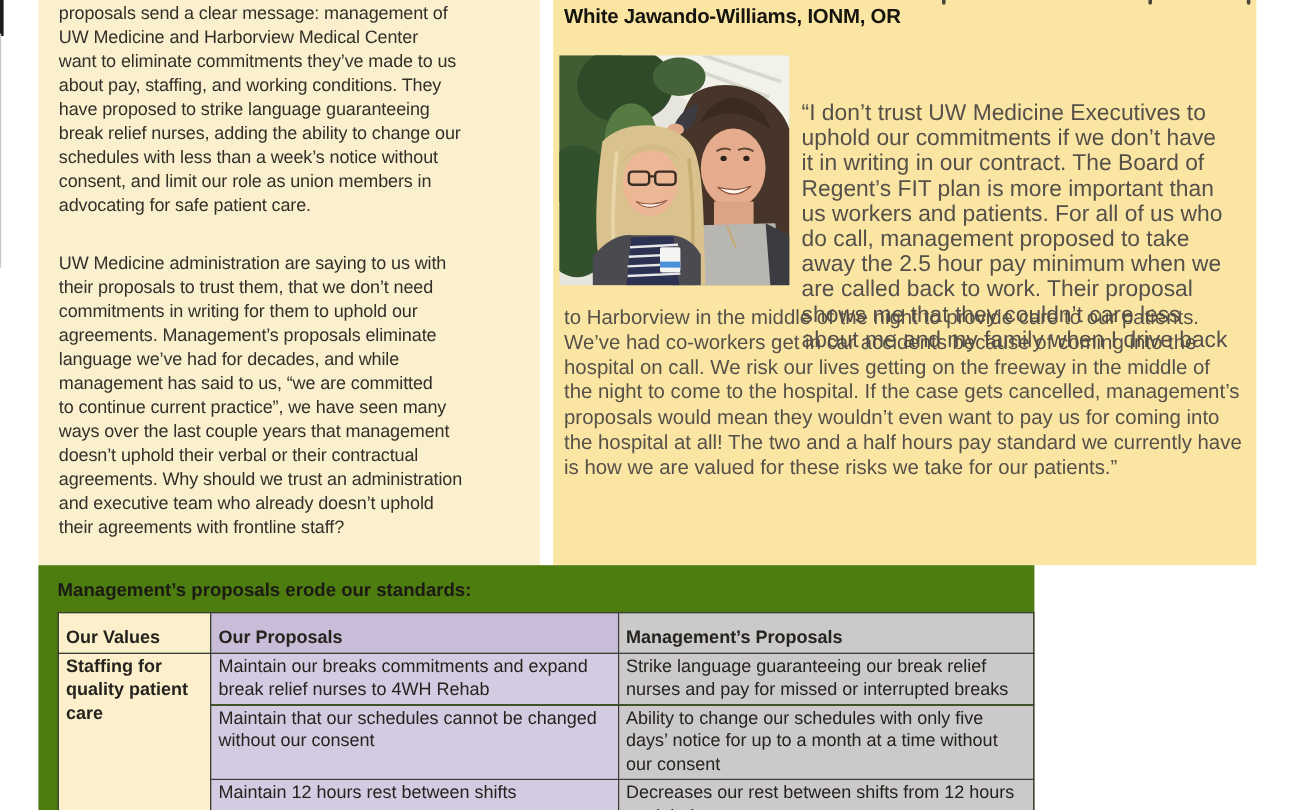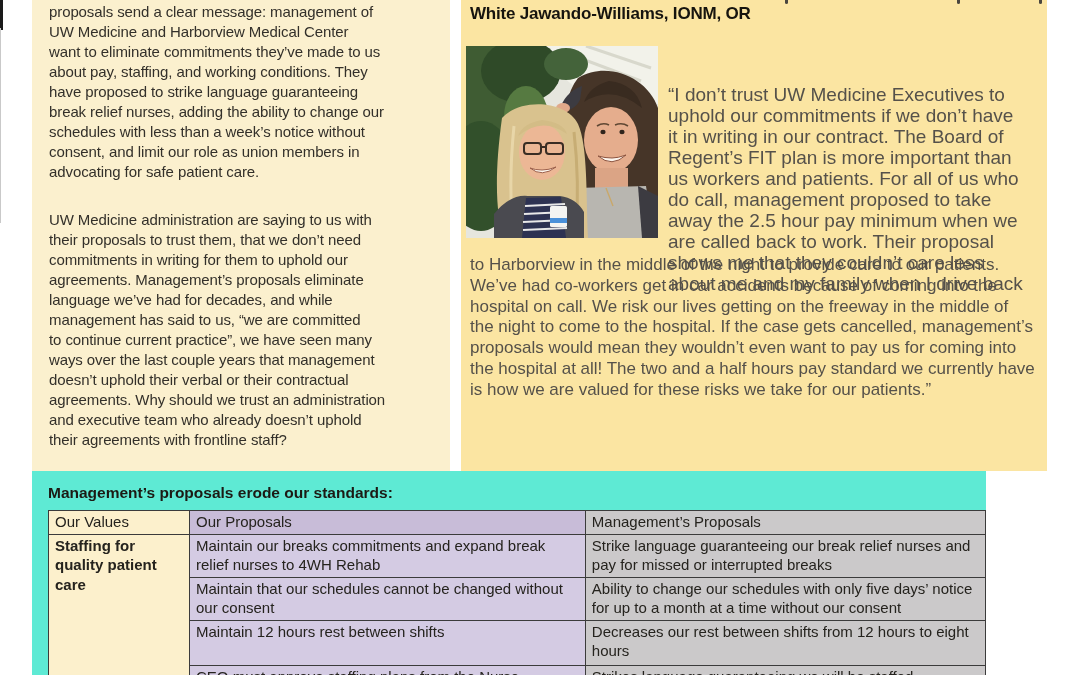--- a/index.html
+++ b/index.html
@@ -23,31 +23,31 @@
   .name-top { position:absolute; left:9px; top:4px; font-weight:bold; font-size:17px; color:#16140f; letter-spacing:-0.2px; }
   .photo { position:absolute; left:5px; top:46px; width:192px; height:192px; overflow:hidden; }
   .quote-col { position:absolute; left:207px; top:45px; width:374px; font-size:19px; line-height:21px;
     color:#55514a; white-space:pre-line;margin-top:39px; }
   .quote-full { position:absolute; left:9px; top:255px; width:575px; font-size:17px; line-height:20.8px;
     color:#55514a; white-space:pre-line; }
   .attrib { position:absolute; left:9px; top:403px; width:575px; font-weight:bold; font-size:15.5px;
     line-height:21.5px; color:#16140f; white-space:pre-line; }
 
   
-  .bottom-panel { position:absolute; left:32px; top:471px; width:954px; height:204px; background:#5eead4; }
+  .bottom-panel { position:absolute; left:32px; top:471px; width:830px; height:204px; background:#4d7c0f; }
   .section-title { position:absolute; left:16px; top:13px; font-weight:bold; font-size:15.5px; color:#1c1a14; }
   table.std { position:absolute; left:16px; top:39px; border-collapse:collapse; table-layout:fixed; }
   table.std td, table.std th { border:1.6px solid #3b3b3b; vertical-align:top; text-align:left;
     padding:1px 5px 2px 6px; font-size:15px; line-height:19.5px; color:#25231e; overflow:hidden; }
   th.c1, td.c1 { width:146px; background:#fcf0cc; }
   th.c2 { width:416px; background:#c8bcd8;margin-top:28px; }
   th.c3 { width:420px; background:#cbc9ca; }
   td.c2 { width:416px; background:#d4cbe3; }
   td.c3 { width:420px; background:#cbc9ca; }
-  tr.hdr th { font-weight:normal; height:23px; padding-top:1px; }
+  tr.hdr th { font-weight:bold; height:23px; padding-top:11px; }
   tr.r1 td { height:42px; } tr.r2 td { height:42px;margin-top:14px; } tr.r3 td { height:45px; } tr.r4 td { height:40px; }
   td.values-cell { font-weight:bold; }
 </style>
 </head>
 <body>
 
 <div class="page">
 
   <div class="edge-mark"></div>
   <div class="edge-line"></div>

